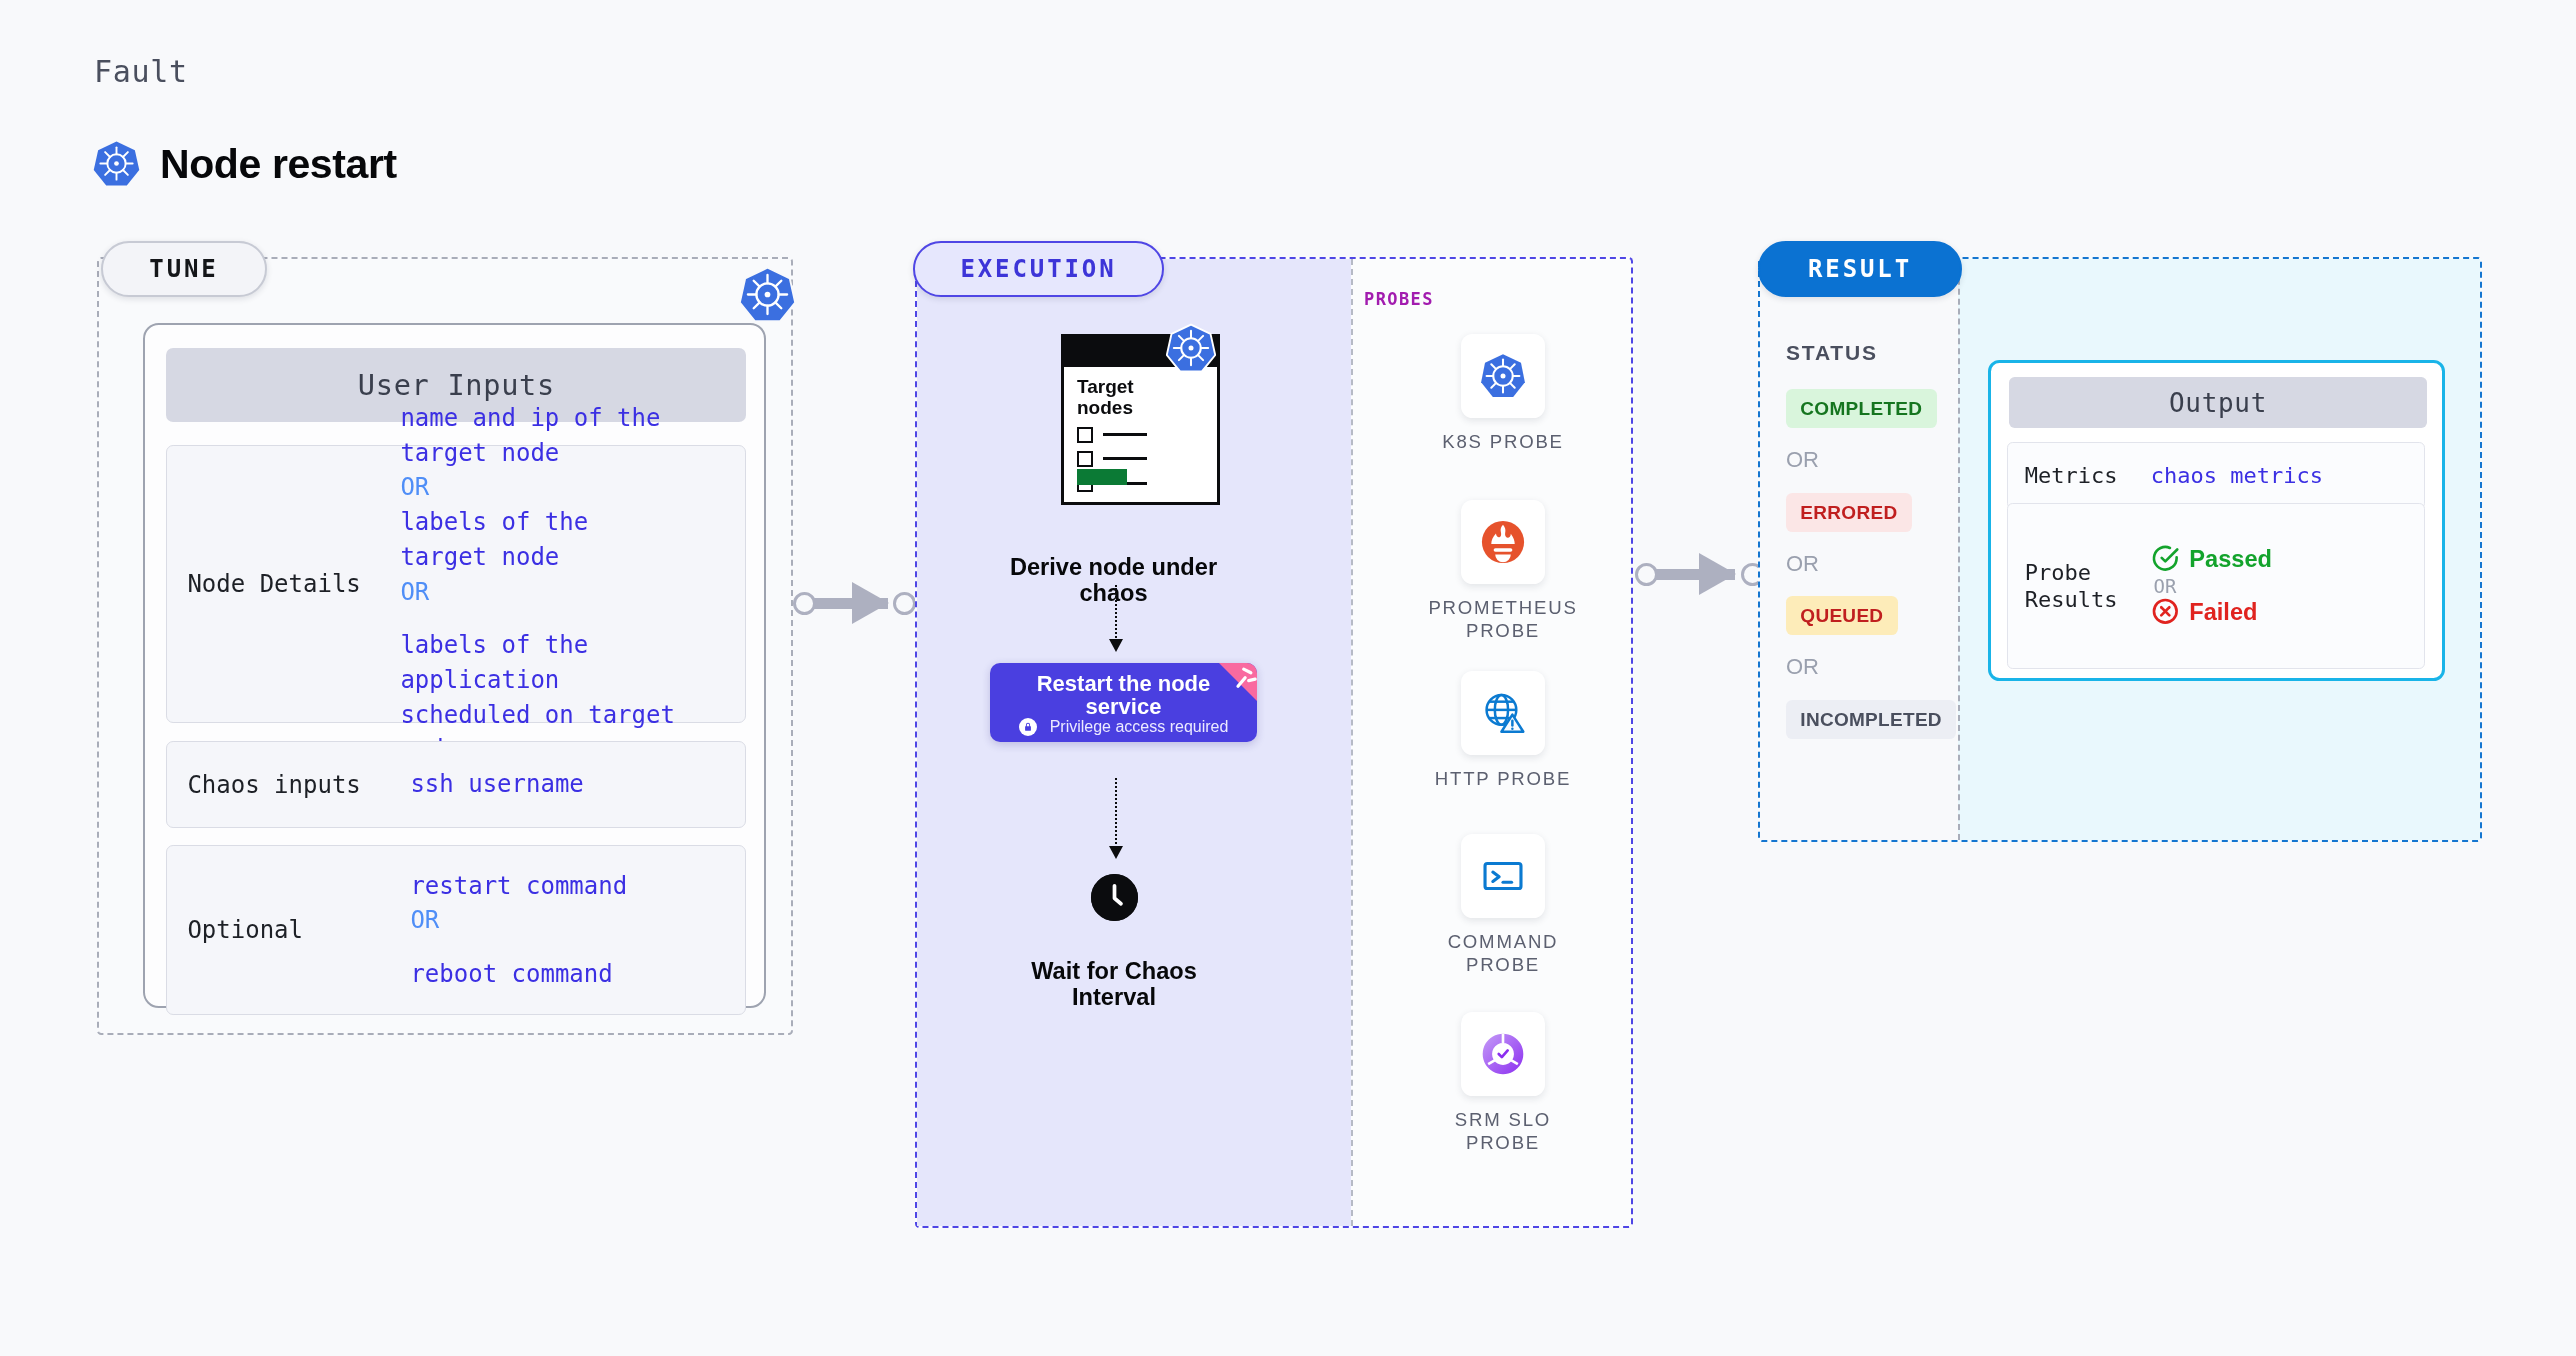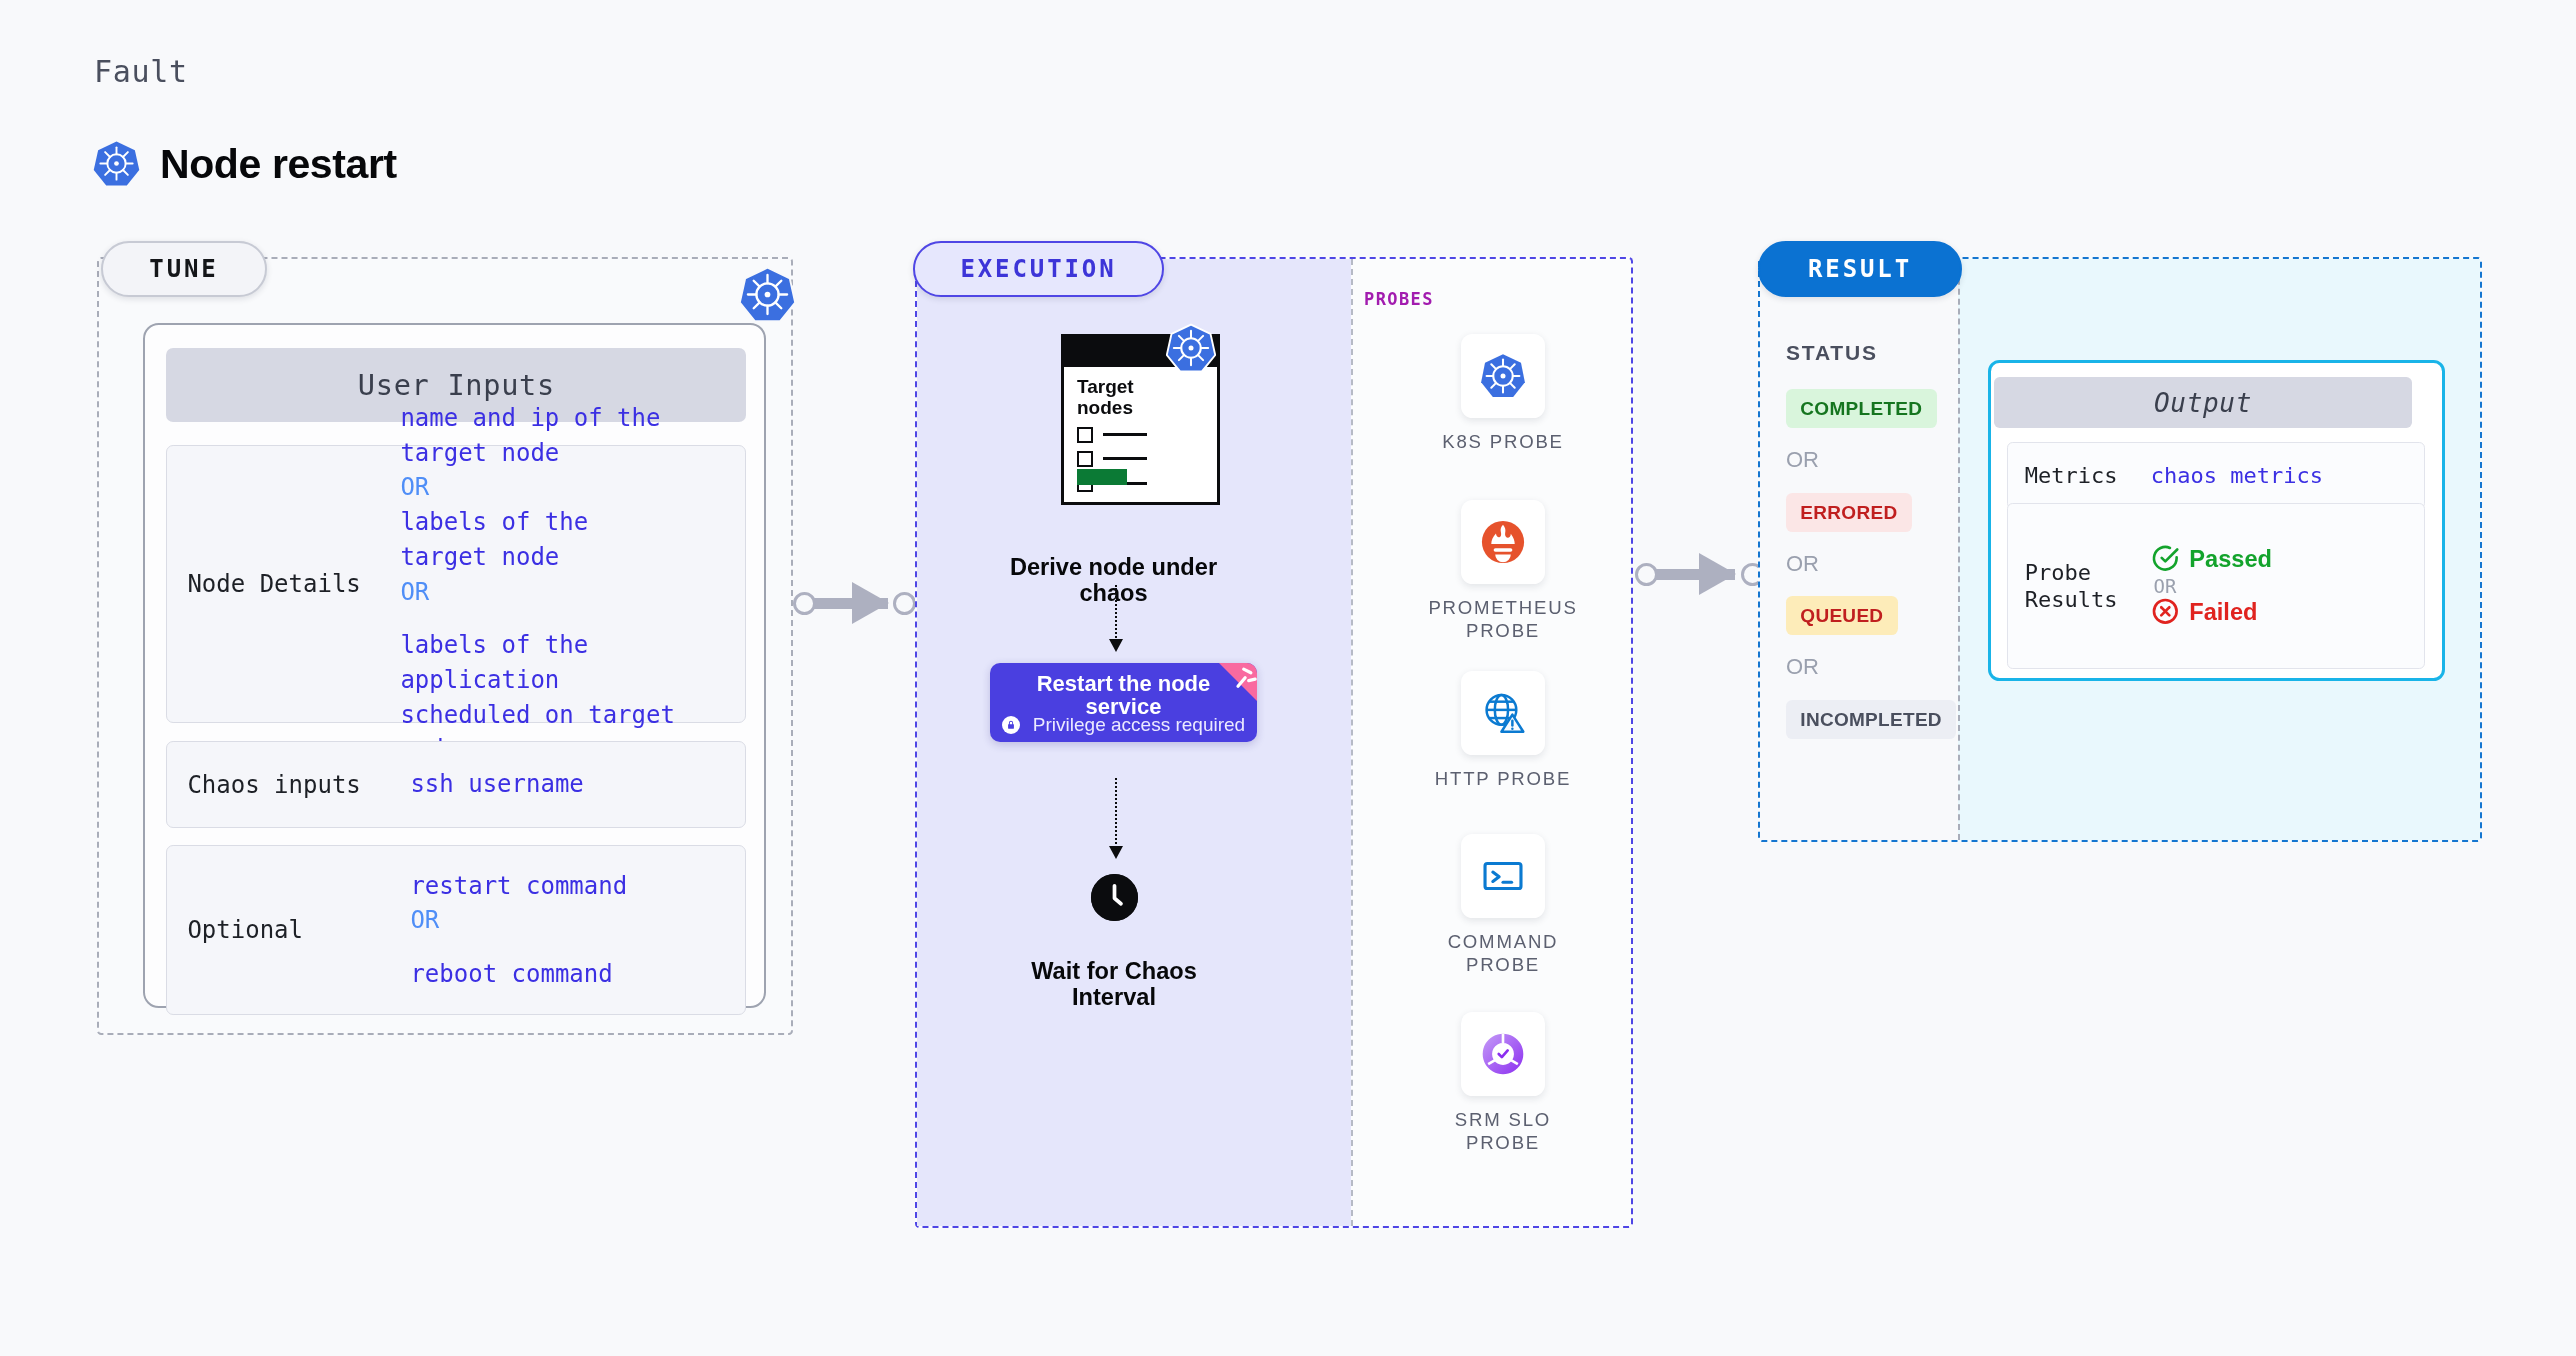--- a/index.html
+++ b/index.html
@@ -170,21 +170,21 @@
     box-shadow: 0 2.9px 8.6px rgba(40,30,130,0.2);
   }
   .restart-title {
     position: absolute; left: 0; top: 8.6px; width: 100%; text-align: center;
     font-family: "Liberation Sans", sans-serif; font-weight: 700;
     font-size: 22px; color: #ffffff; line-height: 1.08;
   }
   .restart-sub {
     position: absolute; left: 0; bottom: 6.4px; width: 100%;
     display: flex; align-items: center; justify-content: center; gap: 13px;
-    font-size: 19px; color: #eceaff; font-family: "Liberation Sans", sans-serif;
+    font-size: 16px; color: #eceaff; font-family: "Liberation Sans", sans-serif;
   }
   .lock-circle {
     width: 18px; height: 18px; border-radius: 50%; background: #ffffff;
     display: flex; align-items: center; justify-content: center;
   }
   .corner-flag {
     position: absolute; right: -1.4px; top: -1.4px; width: 40px; height: 40px;
   }
 
   .clock-icon {
@@ -240,25 +240,25 @@
   #or-1 { top: 551px; }
   #st-2 { top: 596px; background: #fdecb9; color: #c01f1f; }
   #or-2 { top: 654px; }
   #st-3 { top: 700px; background: #eceef4; color: #4a4f5e; }
 
   .output-card {
     position: absolute; left: 1988px; top: 360px; width: 457px; height: 321px;
     background: #ffffff; border: 3.6px solid #19b4e8; border-radius: 11.4px;
   }
   .out-header {
-    position: absolute; left: 3px; top: 14.3px; width: 418px; height: 51px;
+    position: absolute; left: 18px; top: 14.3px; width: 418px; height: 51px;
     background: #d6d8e3; border-radius: 5.7px;
     display: flex; align-items: center; justify-content: center;
     font-family: "DejaVu Sans Mono", monospace; font-size: 26px;
-    color: #3a3f4d; letter-spacing: 0.7px; font-style: italic;
+    color: #3a3f4d; letter-spacing: 0.7px;
   }
   .out-row {
     position: absolute; left: 15.7px; width: 418px;
     background: #fbfcfe; border: 1.4px solid #e2e4ec; border-radius: 5.7px;
     display: flex; align-items: center;
   }
   #out-metrics { top: 79px; height: 67px; }
   #out-probes  { top: 140px; height: 166px; }
   .out-label {
     font-family: "DejaVu Sans Mono", monospace; font-size: 22px;

